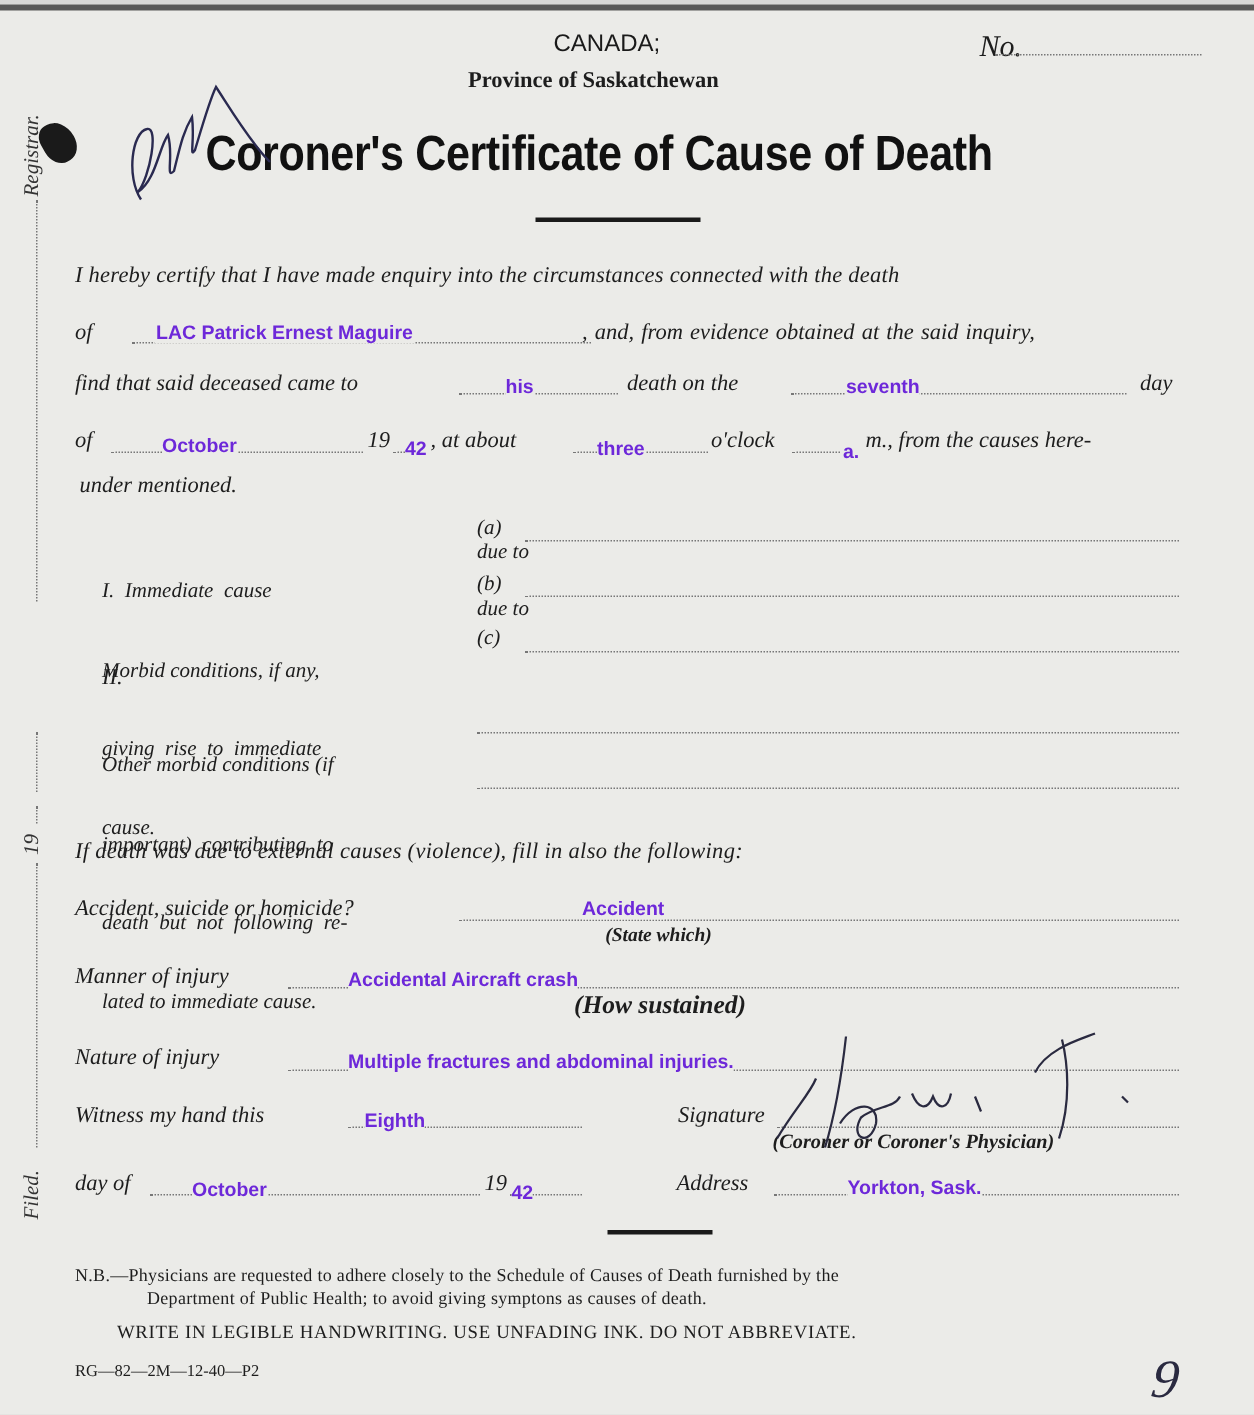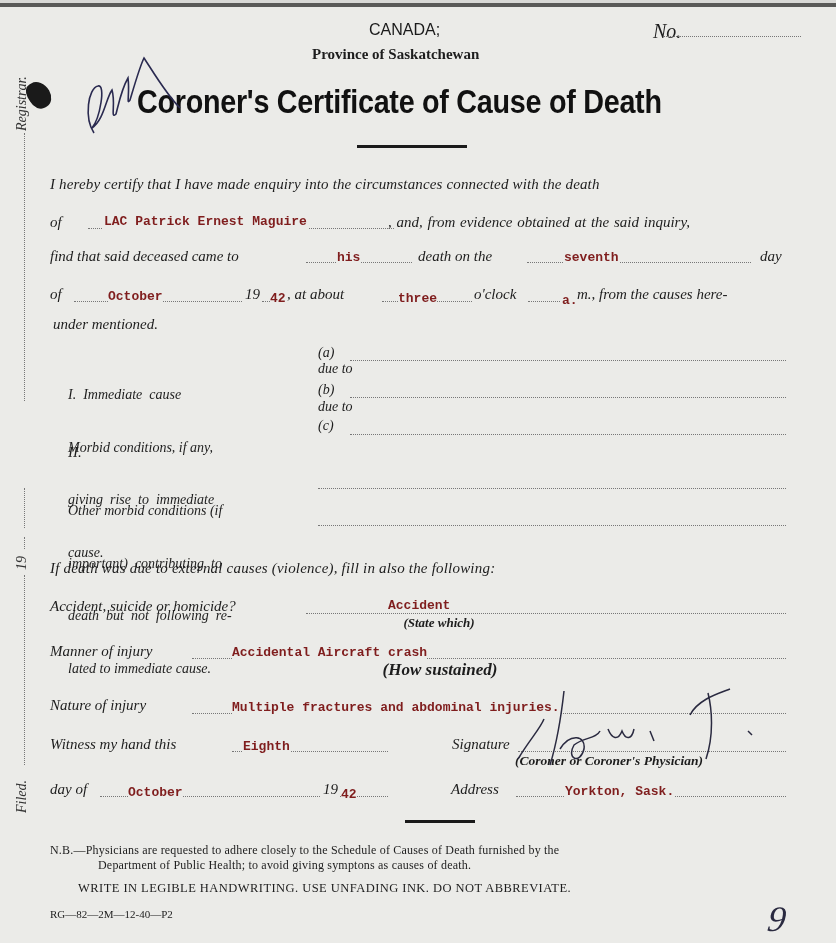--- a/index.html
+++ b/index.html
@@ -1,21 +1,21 @@
 <!DOCTYPE html>
 <html><head>
 <meta charset="utf-8">
 <style>
   html, body { margin:0; padding:0; }
   body { width:836px; height:943px; background:#d9d9d6; overflow:hidden; position:relative; }
   .page { position:absolute; left:0; top:3px; width:836px; height:940px; background:#ebebe8; }
   .topedge { position:absolute; left:0; top:0; width:836px; height:4px; background:#5a5a58; }
   .serif { font-family:"Liberation Serif","DejaVu Serif",serif; color:#1d1d1d; }
   .ital { font-style:italic; }
-  .mono { font-family:Liberation Mono, monospace; color:#7f1d1d; font-weight:bold; }
+  .mono { font-family:Liberation Sans, sans-serif; color:#6d28d9; font-weight:bold; }
   .abs { position:absolute; white-space:nowrap; }
   .dots { position:absolute; border-bottom:1px dotted #777; height:0; }
   .vdots { position:absolute; border-left:1px dotted #777; width:0; }
   .rot { position:absolute; transform:rotate(-90deg); transform-origin:left top; white-space:nowrap; font-family:"Liberation Serif",serif; font-style:italic; font-size:14px; color:#333; }
   .bar { position:absolute; height:3px; background:#1a1a1a; }
   .t15 { font-size:15px; }
   .t14 { font-size:14px; }
   .m13 { font-size:13px; }
 </style>
 </head>

